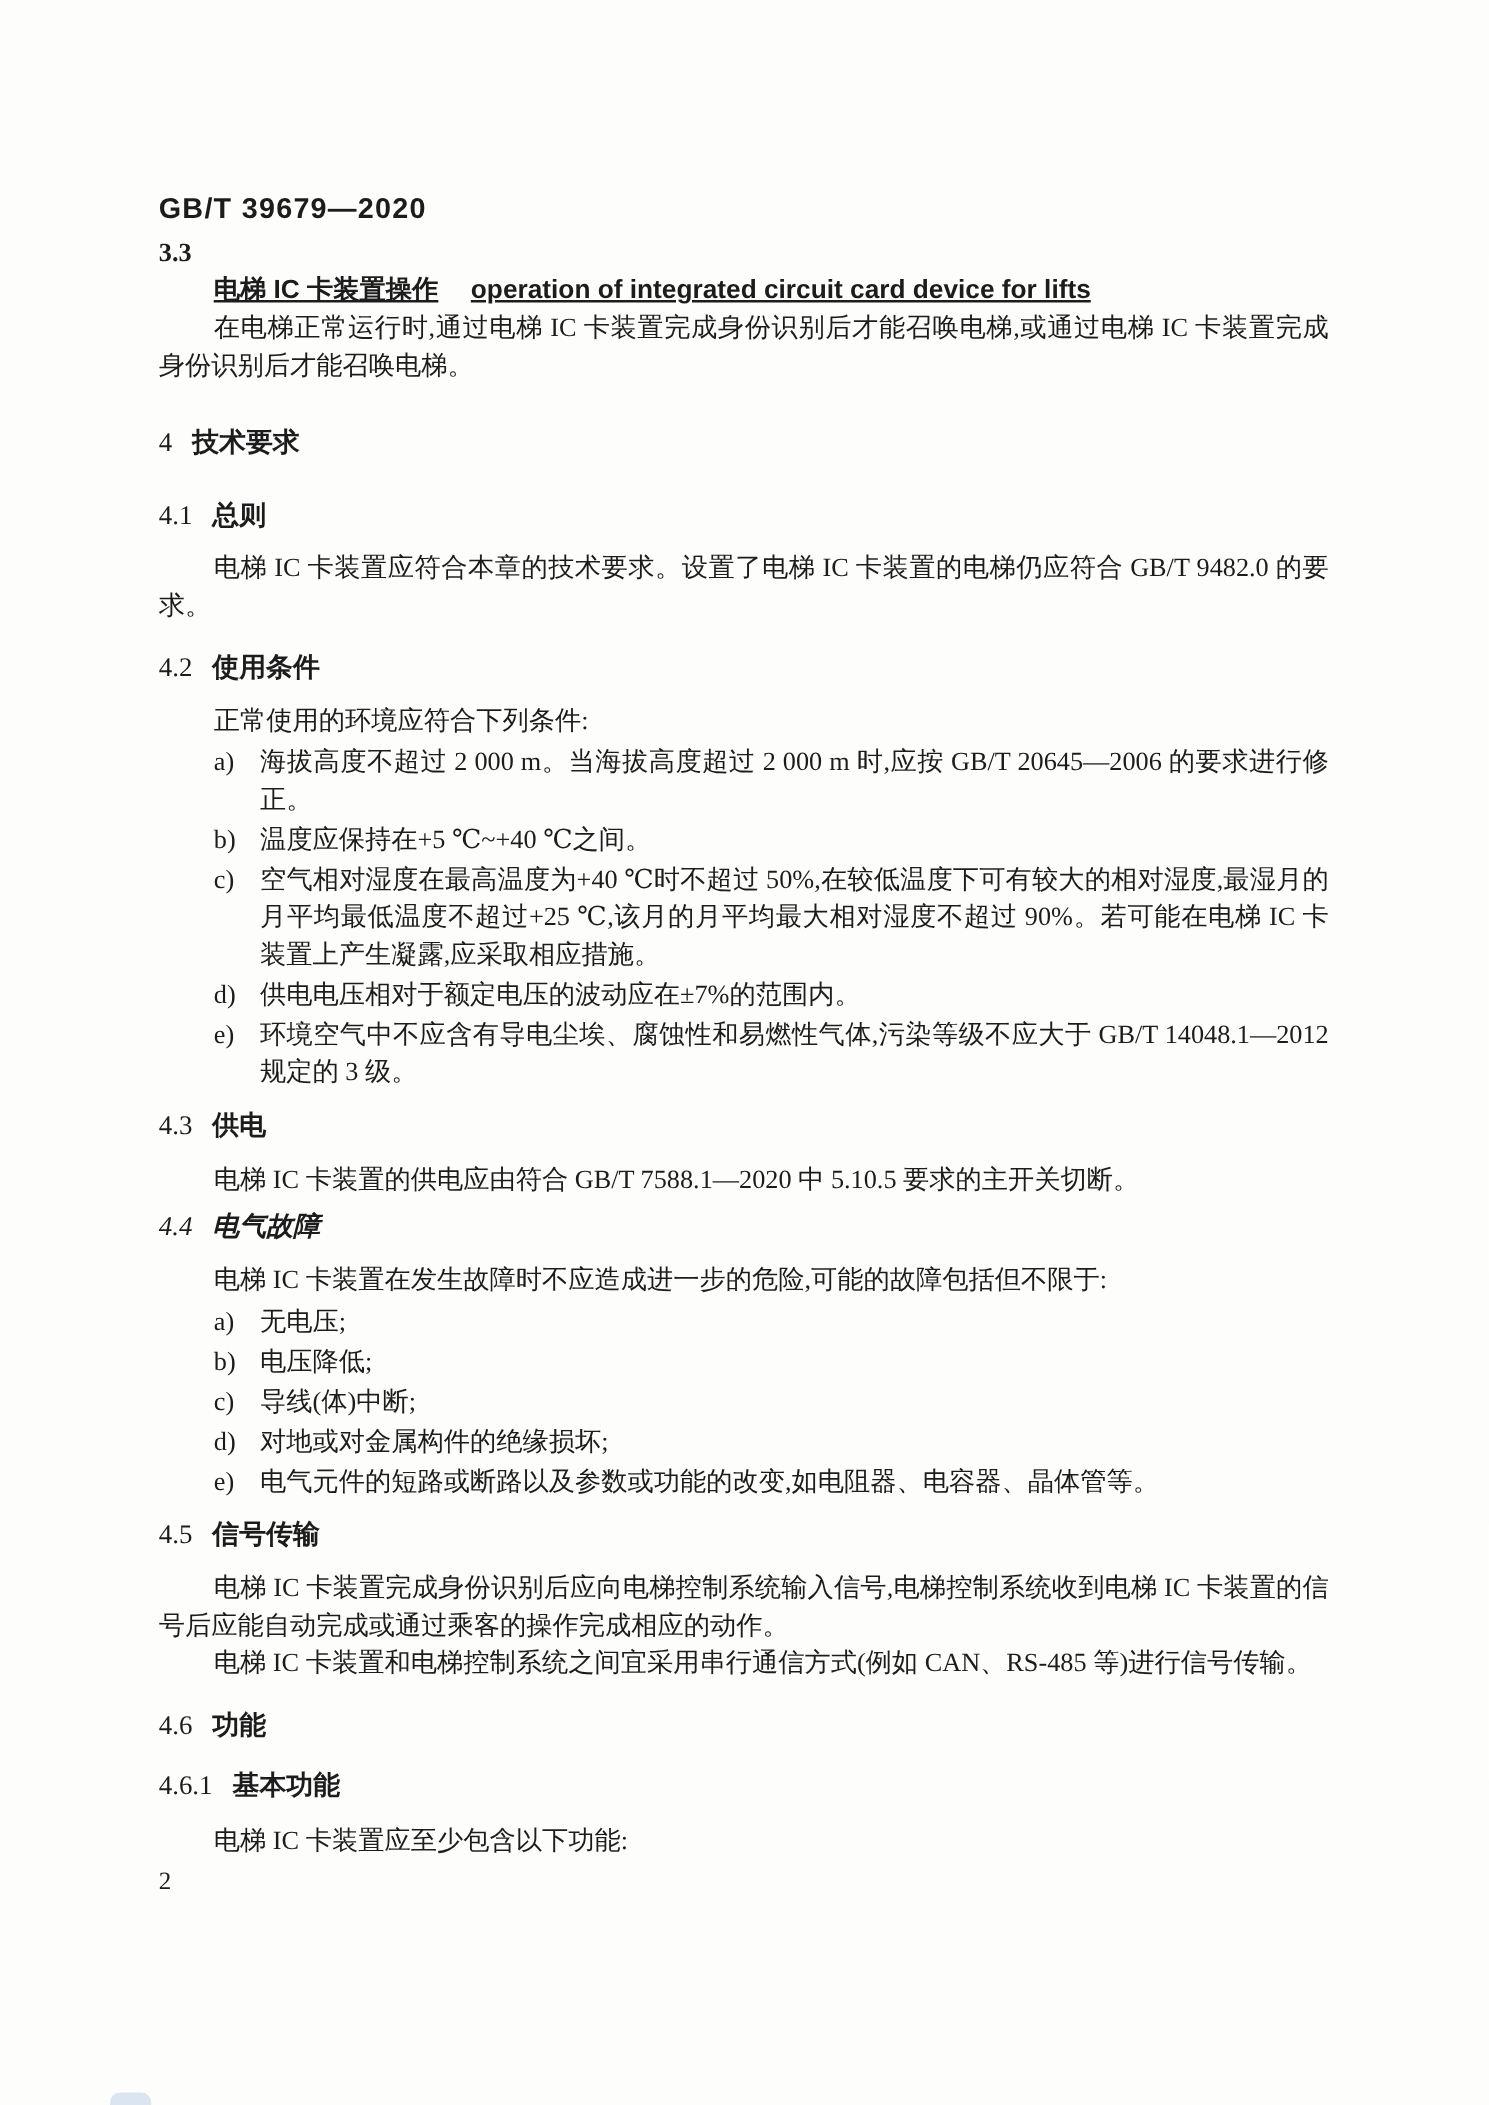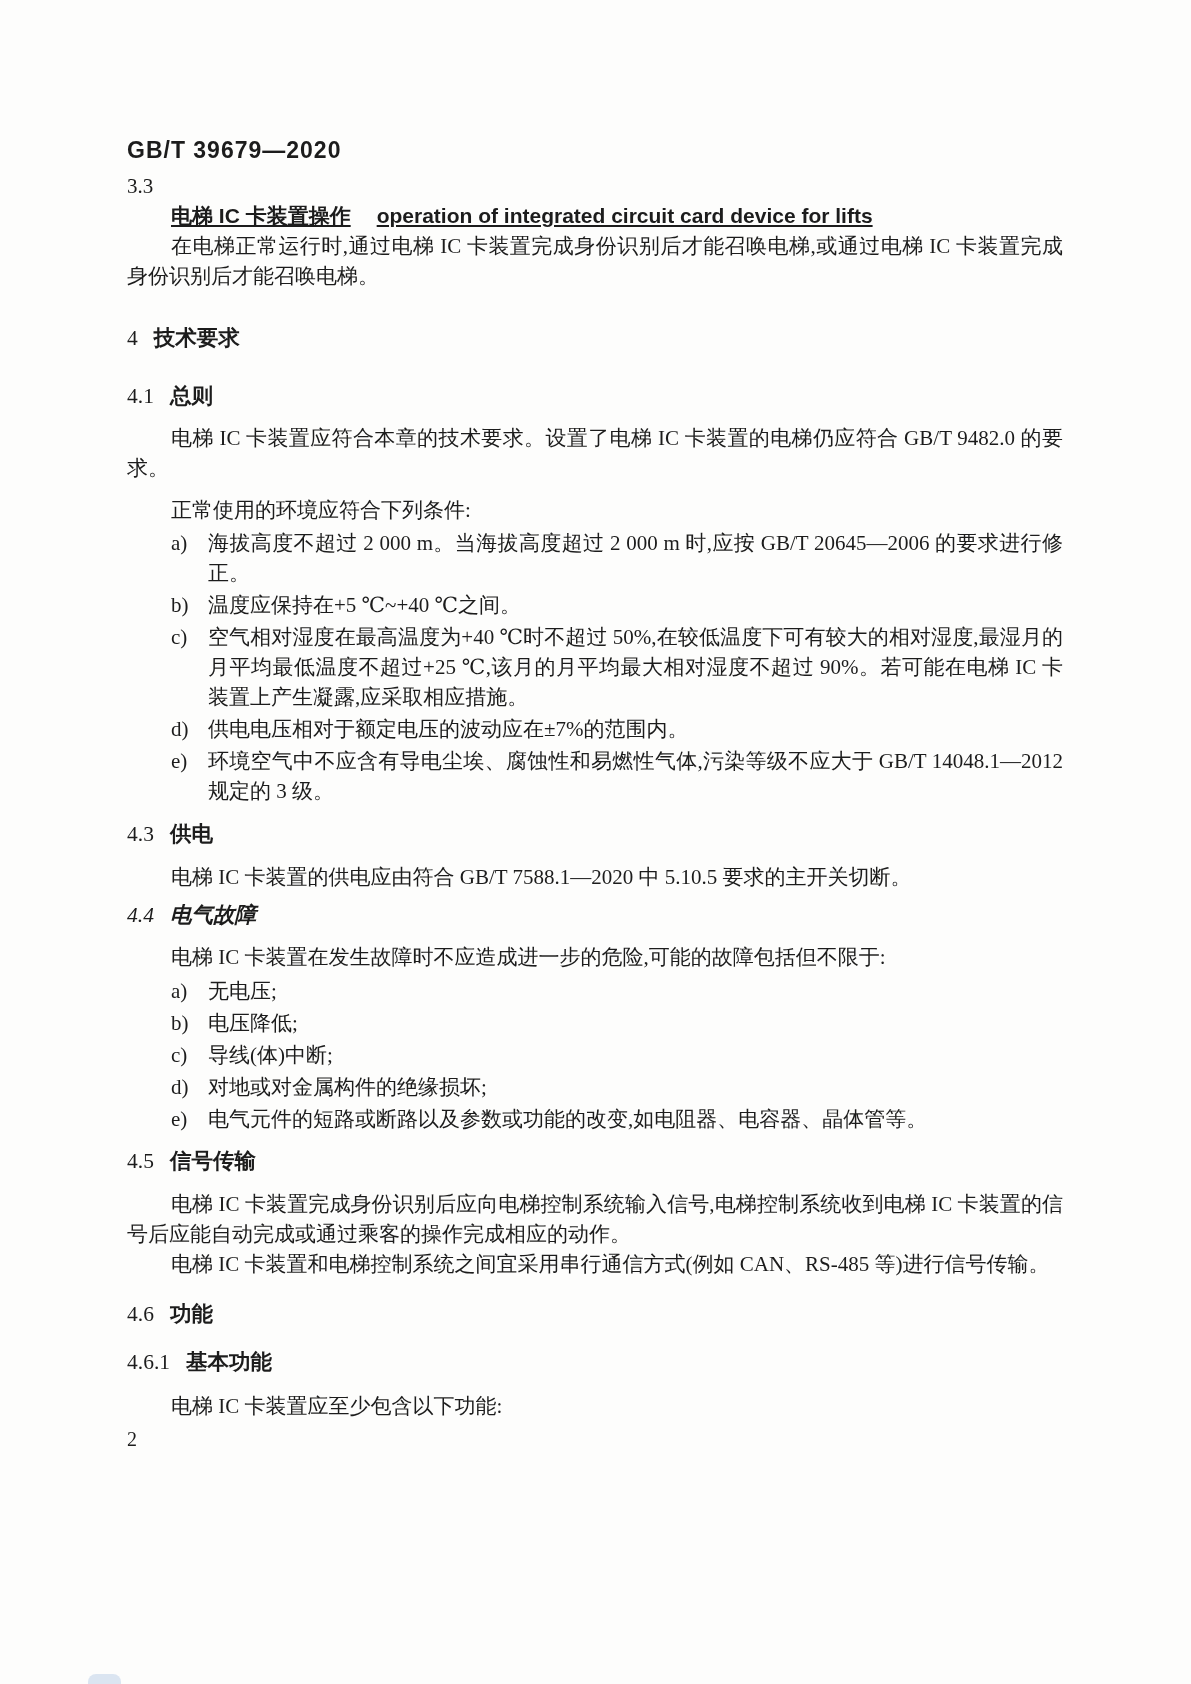--- a/index.html
+++ b/index.html
@@ -12,39 +12,40 @@
     width: 1191px;
     height: 1684px;
     background: #fdfdfc;
     overflow: hidden;
     color: #1c1c1c;
     font-family: "Liberation Serif", "DejaVu Serif", serif;
   }
   .content {
     position: absolute;
     left: 127px;
-    top: 135px;
+    top: 151px;
     width: 936px;
     font-size: 21px;
     line-height: 30px;
     text-align: justify;
   }
   .doc-header {
     font-family: "Liberation Sans", "DejaVu Sans", sans-serif;
     font-weight: bold;
     font-size: 23px;
     letter-spacing: 1px;
     text-align: left;
   }
   .para {
     text-indent: 44px;
     margin: 0;
   }
   .clause-num-line {
     margin: 0;
+    font-weight: bold;
   }
   .term-line {
     padding-left: 44px;
     font-weight: bold;
     font-family: "Liberation Sans", "DejaVu Sans", sans-serif;
     text-align: left;
     text-decoration: underline;
   }
   .term-line .term-en { margin-left: 26px; }
   .heading {
@@ -129,20 +130,23 @@
     <div class="heading mt-h4">
       <span class="h-num">4</span><span class="h-title">技术要求</span>
     </div>
 
     <div class="heading mt-h41">
       <span class="h-num">4.1</span><span class="h-title">总则</span>
     </div>
 
     <p class="para mt-body41">电梯 IC 卡装置应符合本章的技术要求。设置了电梯 IC 卡装置的电梯仍应符合 GB/T 9482.0 的要求。</p>
 
+    <div class="heading mt-h42">
+      <span class="h-num">4.2</span><span class="h-title">使用条件</span>
+    </div>
 
     <p class="para mt-intro42">正常使用的环境应符合下列条件:</p>
 
     <div class="list mt-list42">
       <div class="list-item">
         <span class="li-label">a)</span>
         <span>海拔高度不超过 2 000 m。当海拔高度超过 2 000 m 时,应按 GB/T 20645—2006 的要求进行修正。</span>
       </div>
       <div class="list-item mt-li">
         <span class="li-label">b)</span>

